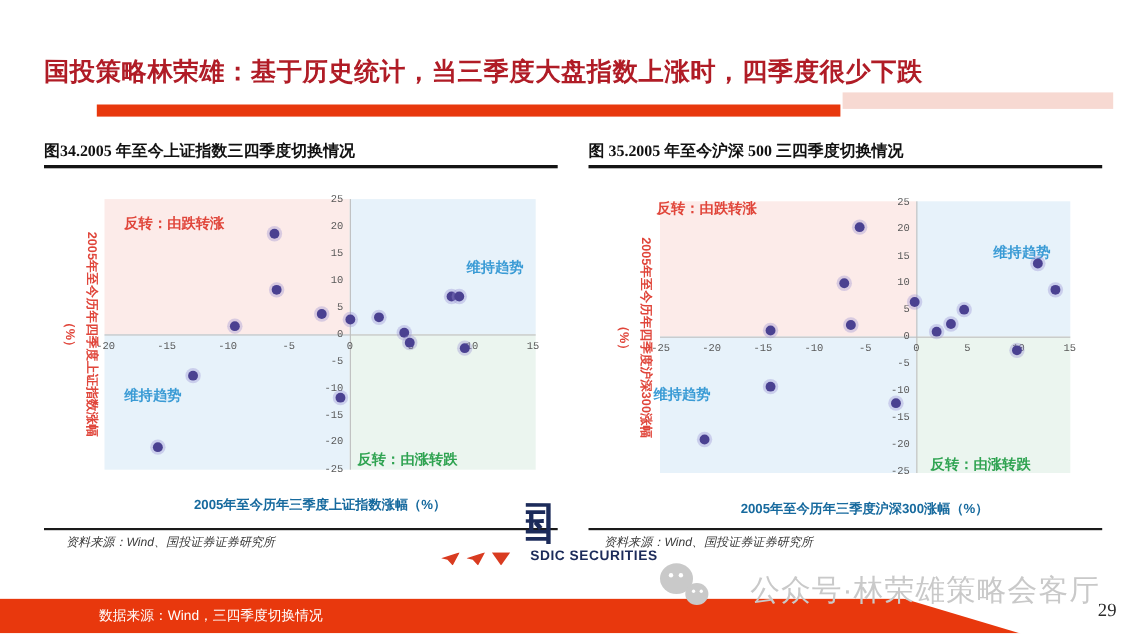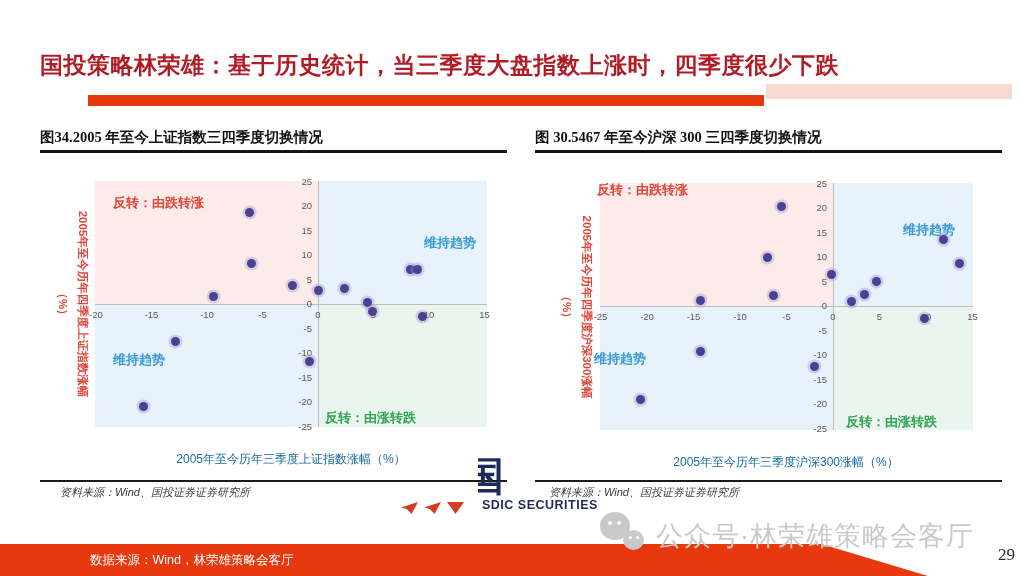--- a/index.html
+++ b/index.html
@@ -12,29 +12,29 @@
                color:#b01c26;letter-spacing:.5px;z-index:3;}
   #title-underline{left:88px;top:95px;width:676px;height:11px;background:#e8380d;z-index:2;}
   #title-highlight{left:766px;top:84px;width:246px;height:15px;background:#f7d9d2;z-index:1;}
 
   
   .fig-header{font-size:14.5px;font-weight:bold;color:#111;
               font-family:"Liberation Serif","DejaVu Serif",serif;white-space:nowrap;}
   .fig-underline{height:2.5px;background:#141414;}
   .quad{z-index:0;}
   .axis-line{background:#bdbdbd;z-index:1;}
-  .tick{font-size:9.5px;color:#595959;z-index:2;white-space:nowrap;}
+  .tick{font-size:9.5px;color:#595959;z-index:2;white-space:nowrap;font-family:Liberation Mono, monospace;}
   .pt{width:9px;height:9px;border-radius:50%;z-index:3;
       box-shadow:0 0 0 2.5px rgba(150,140,210,.35);}
   .quad-label{font-size:13px;font-weight:bold;z-index:2;white-space:nowrap;}
   .ylab-outer{z-index:2;}
   .ylab-inner{transform-origin:0 0;transform:rotate(90deg) translateY(-42px);
               display:flex;flex-direction:column;justify-content:center;}
   .ylab-line{font-size:11.5px;font-weight:bold;line-height:20px;text-align:center;white-space:nowrap;}
-  .x-caption{font-size:12px;font-weight:normal;transform:translateX(-50%);white-space:nowrap;z-index:2;}
+  .x-caption{font-size:12px;font-weight:bold;transform:translateX(-50%);white-space:nowrap;z-index:2;}
   .src-line{height:1.5px;background:#1a1a1a;}
   .src-text{font-size:11px;font-style:italic;color:#3a3a3a;white-space:nowrap;
             font-family:Liberation Sans, sans-serif;}
 
   
   #logo-clip{left:478px;top:454px;width:56px;height:46px;overflow:hidden;z-index:4;}
   #logo-cn{font-size:40px;font-weight:bold;color:#1c2b5a;margin-left:-14px;line-height:44px;
            font-family:"DejaVu Sans",sans-serif;}
   #logo-en{left:482px;top:498px;font-size:12.5px;font-weight:bold;color:#1c2b5a;
            letter-spacing:.5px;z-index:4;white-space:nowrap;}
@@ -45,21 +45,21 @@
   .tri-part{clip-path:polygon(0 45%,100% 0,62% 100%,34% 58%);}
 
   
   #footer-bar{left:0;top:544px;width:928px;height:32px;background:#e8380d;
               clip-path:polygon(0 0,88.5% 0,100% 100%,0 100%);z-index:5;}
   #footer-source{left:90px;top:544px;height:32px;line-height:32px;font-size:12.5px;
                  color:#ffffff;z-index:6;white-space:nowrap;}
   #page-number{left:998px;top:545px;font-size:17px;color:#2b2b2b;z-index:7;font-family:Liberation Serif, serif;}
 
   
-  #watermark-text{left:656px;top:518px;font-size:27px;color:#c9c9c9;letter-spacing:1px;
+  #watermark-text{left:682px;top:518px;font-size:27px;color:#c9c9c9;letter-spacing:1px;
                   z-index:8;white-space:nowrap;}
   #wechat-icon{left:600px;top:510px;width:48px;height:50px;z-index:8;}
   .wc{position:absolute;border-radius:50%;background:#c9c9c9;}
   .wc-eye{position:absolute;border-radius:50%;background:#ffffff;}
 </style>
 </head>
 <body>
 
 <div class="abs" id="title-highlight"></div>
 <div class="abs" id="title-underline"></div>
@@ -113,21 +113,21 @@
     <div class="abs pt" style="left: 139.23px; top: 402.4px; background: rgb(74, 65, 145);"></div>
     <div class="abs ylab-outer" style="left: 52px; top: 181px; width: 42px; height: 246px;">
       <div class="ylab-inner" style="width: 246px; height: 42px;">
         <div class="ylab-line" style="color: rgb(224, 69, 58);">2005年至今历年四季度上证指数涨幅</div>
         <div class="ylab-line" style="color: rgb(224, 69, 58);">（%）</div>
       </div>
     </div>
     <div class="abs x-caption" style="left: 291px; top: 451px; color: rgb(23, 106, 158);">2005年至今历年三季度上证指数涨幅（%）</div>
     <div class="abs src-line" style="left: 40px; top: 480px; width: 467px;"></div>
     <div class="abs src-text" style="left: 60px; top: 485px;">资料来源：Wind、国投证券证券研究所</div>
-    <div class="abs fig-header" style="left: 535px; top: 128px;">图 30.5467 年至今沪深 300 三四季度切换情况</div>
+    <div class="abs fig-header" style="left: 535px; top: 128px;">图 35.2005 年至今沪深 500 三四季度切换情况</div>
     <div class="abs fig-underline" style="left: 535px; top: 150px; width: 467px;"></div>
     <div class="abs quad" style="left: 600px; top: 183px; width: 233px; height: 123px; background: rgb(252, 235, 233);"></div>
     <div class="abs quad" style="left: 833px; top: 183px; width: 140px; height: 123px; background: rgb(231, 242, 250);"></div>
     <div class="abs quad" style="left: 600px; top: 306px; width: 233px; height: 124px; background: rgb(231, 242, 250);"></div>
     <div class="abs quad" style="left: 833px; top: 306px; width: 140px; height: 124px; background: rgb(235, 245, 239);"></div>
     <div class="abs axis-line" style="left: 600px; top: 306px; width: 373px; height: 1px;"></div>
     <div class="abs axis-line" style="left: 833px; top: 183px; width: 1px; height: 247px;"></div>
     <div class="abs tick" style="left: 588.5px; top: 311px; width: 24px; text-align: center;">-25</div>
     <div class="abs tick" style="left: 635px; top: 311px; width: 24px; text-align: center;">-20</div>
     <div class="abs tick" style="left: 681.5px; top: 311px; width: 24px; text-align: center;">-15</div>
@@ -180,21 +180,21 @@
 <div class="abs" id="logo-clip">
   <div id="logo-cn">国投</div>
 </div>
 <div class="abs" id="logo-en">SDIC SECURITIES</div>
 
 <div class="abs tri tri-part" style="left:401px;top:502px;"></div>
 <div class="abs tri tri-part" style="left:424px;top:502px;"></div>
 <div class="abs tri tri-full" style="left:447px;top:502px;"></div>
 
 <div class="abs" id="footer-bar"></div>
-<div class="abs" id="footer-source">数据来源：Wind，林荣雄策略会客厅</div>
+<div class="abs" id="footer-source">数据来源：Wind，三四季度切换情况</div>
 <div class="abs" id="page-number">29</div>
 
 <div class="abs" id="wechat-icon">
   <div class="wc" style="left:0;top:2px;width:30px;height:28px;"></div>
   <div class="wc-eye" style="left:8px;top:11px;width:4px;height:4px;"></div>
   <div class="wc-eye" style="left:17px;top:11px;width:4px;height:4px;"></div>
   <div class="wc" style="left:23px;top:20px;width:21px;height:20px;"></div>
   <div class="wc-eye" style="left:29px;top:26px;width:3px;height:3px;"></div>
   <div class="wc-eye" style="left:36px;top:26px;width:3px;height:3px;"></div>
 </div>

